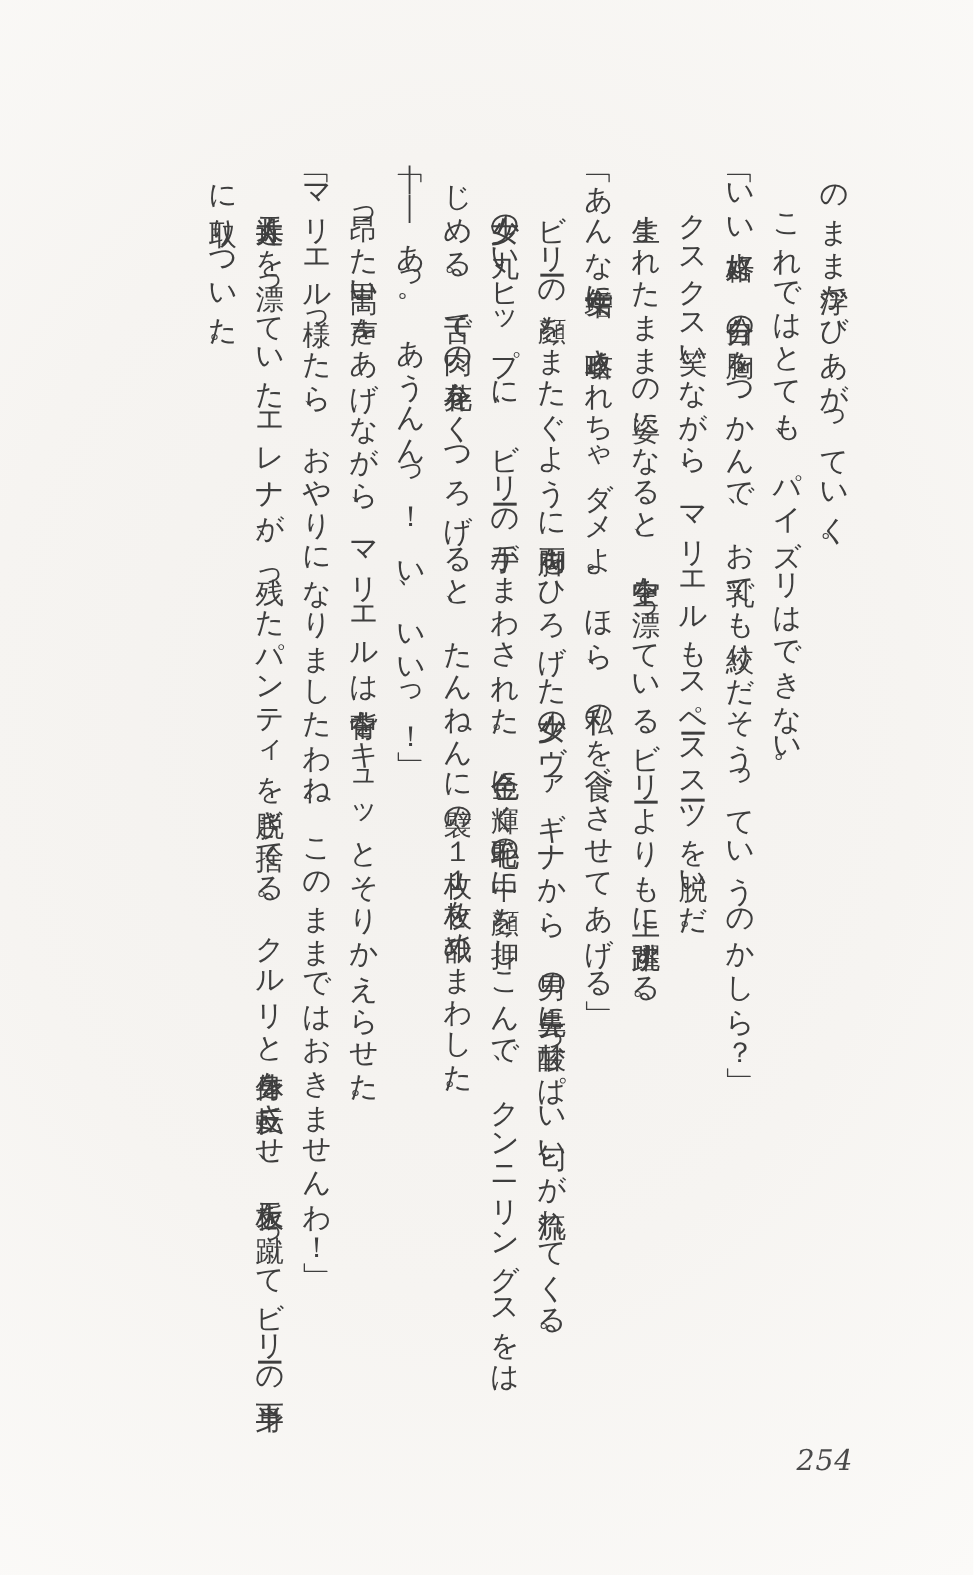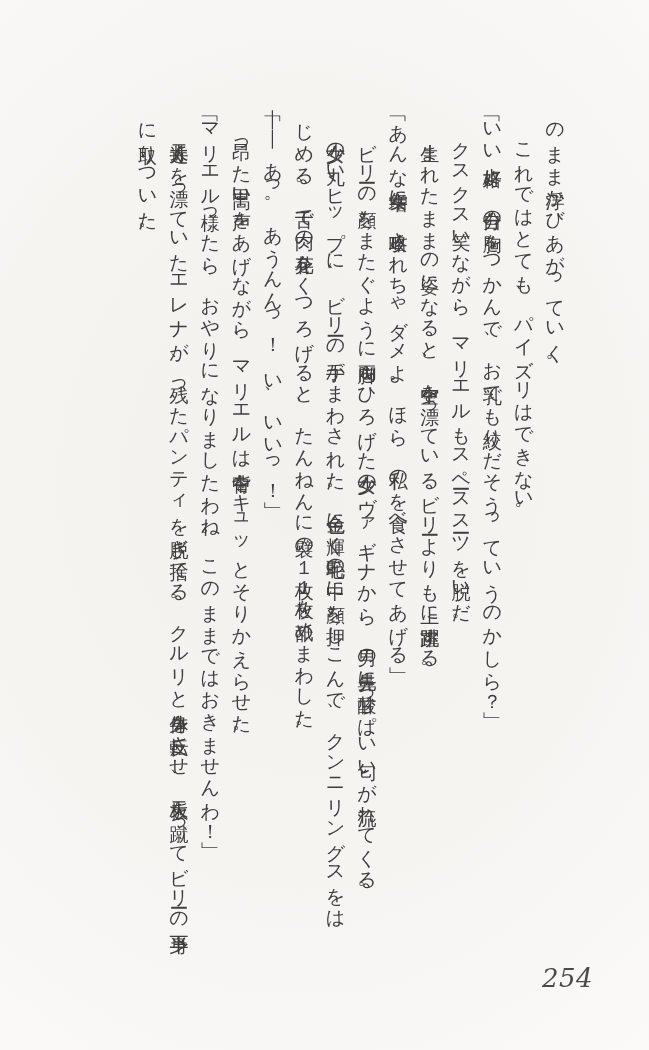--- a/index.html
+++ b/index.html
@@ -32,25 +32,24 @@
     text-align: left;
   }
   .page-text p {
     margin: 0;
     padding: 0;
   }
   .page-number {
     position: absolute;
     left: 531px;
     top: 963px;
-    font-size: 26px;
+    font-size: 19px;
     font-style: italic;
     letter-spacing: 0.5px;
     color: #4a4a4a;
-    margin-left: 11px;
   }
 </style>
 </head>
 <body>
 
 <div class="page">
   <div class="page-text">
     <p>のまま浮かびあがっていく。</p>
     <p>　これではとても、パイズリはできない。</p>
     <p>「いい格好よ。自分の胸をつかんで、お乳でも絞りだそうっていうのかしら？」</p>

